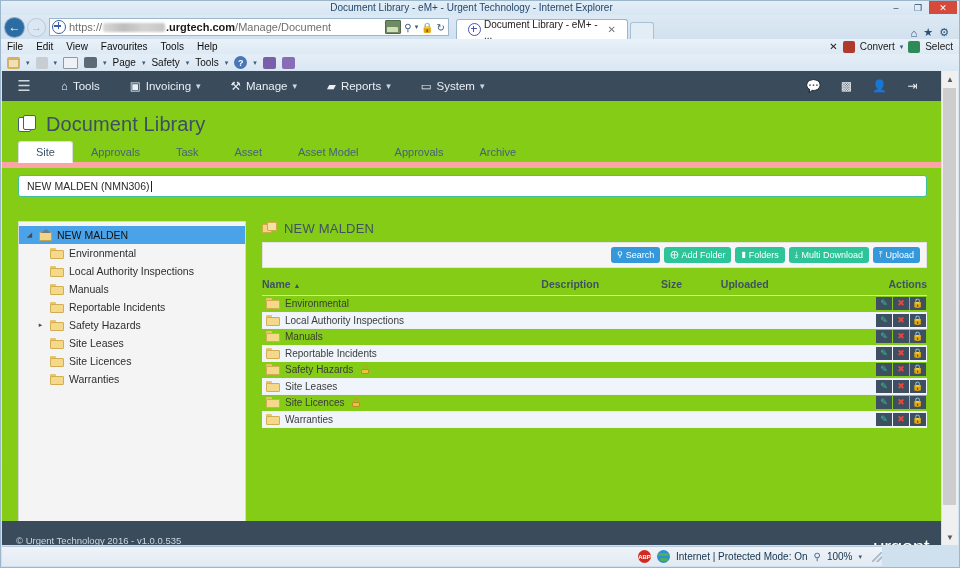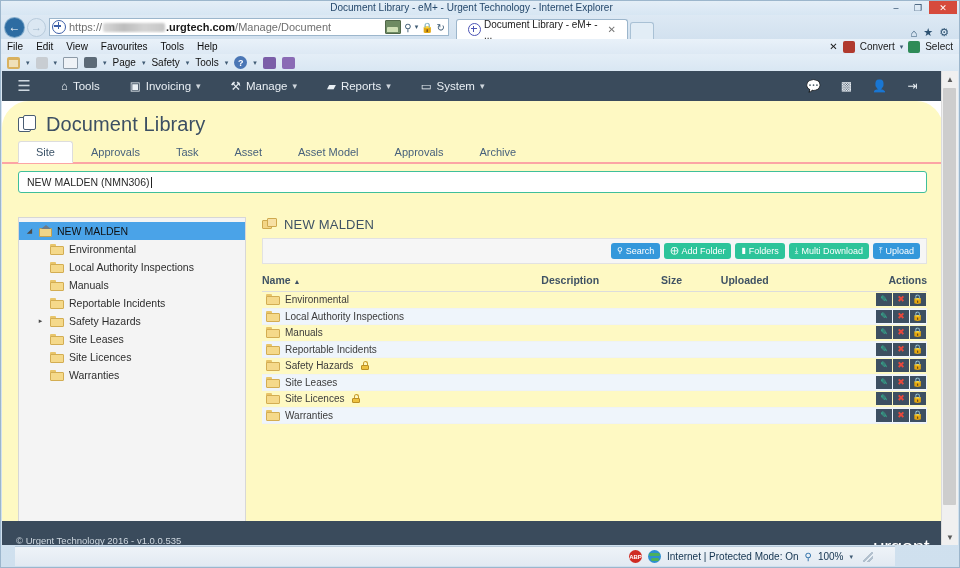--- a/index.html
+++ b/index.html
@@ -91,30 +91,30 @@
   #viewport{position:absolute;left:1px;top:70px;width:941px;height:474px;background:#fff;overflow:hidden;}
   
   .appnav{height:30px;background:#3a4b5c;display:flex;align-items:center;color:#e6edf3;font-size:11.5px;}
   .appnav .burger{width:44px;display:flex;align-items:center;justify-content:center;font-size:15px;color:#cfd8e0;}
   .navitem{display:flex;align-items:center;gap:5px;padding:0 15px;height:30px;color:#e9eff4;}
   .navitem .cb{font-size:9px;opacity:.85;}
   .appnav .right{margin-left:auto;display:flex;align-items:center;gap:0;padding-right:14px;}
   .appnav .right .ni{width:33px;display:flex;align-items:center;justify-content:center;font-size:12px;color:#e8eef3;}
 
   
-  .pagebody{position:relative;background:#fef9c3;height:444px;border-radius:27px;}
+  .pagebody{position:relative;background:#84cc16;height:444px;}
   .pagehead{display:flex;align-items:center;gap:9px;padding:12px 0 4px 16px;}
   .pagehead .ttl{font-size:20px;color:#3c4f63;font-weight:normal;letter-spacing:.1px;}
   .docs-ico{width:19px;height:19px;position:relative;flex:0 0 auto;}
   .docs-ico i{position:absolute;border:1.4px solid #4a5d72;border-radius:2px;background:#fff;display:block;}
   .docs-ico i.b{left:0;top:2px;width:11px;height:13px;}
   .docs-ico i.f{left:5px;top:0px;width:11px;height:13px;}
 
   
-  .apptabs{display:flex;align-items:flex-end;padding-left:16px;border-bottom:2px solid #fca5a5;height:22px;}
+  .apptabs{display:flex;align-items:flex-end;padding-left:16px;border-bottom:6px solid #fca5a5;height:22px;}
   .apptab{font-size:11px;color:#47617c;padding:4px 17px 4px;border:1px solid transparent;
     border-radius:3px 3px 0 0;position:relative;top:1px;}
   .apptab.active{background:#fff;border-color:#ddd;border-bottom-color:#fff;color:#3b5368;}
 
   .searchwrap{padding:7px 16px 16px 16px;}
   .searchbox{width:100%;height:22px;box-sizing:border-box;border:1px solid #3fbf9a;border-radius:3px;
     background:#fff;display:flex;align-items:center;padding:0 8px;font-size:10.5px;color:#2b2b2b;}
   .caretbar{display:inline-block;width:1px;height:11px;background:#222;margin-left:1px;}
 
   .panes{display:flex;padding:8px 16px 0 16px;gap:0;align-items:stretch;height:330px;box-sizing:border-box;}
@@ -173,21 +173,21 @@
   .appfooter .lg{margin-left:auto;font-size:21px;color:#fff;letter-spacing:-0.6px;position:relative;top:12px;}
 
   
   .pscroll{position:absolute;right:1px;top:70px;width:16px;height:474px;background:#f0f0f0;border-left:1px solid #dcdcdc;}
   .pscroll .ar{height:16px;display:flex;align-items:center;justify-content:center;font-size:8px;color:#5a5a5a;}
   .pscroll .th{position:absolute;left:1px;top:17px;width:13px;height:417px;background:#cdcdcd;border-radius:1px;}
 
   
   .statusbar{position:absolute;left:1px;bottom:1px;width:880px;height:20px;
     background:linear-gradient(#eef3f8,#e2eaf2);border-top:1px solid #b6c9da;
-    display:flex;align-items:center;box-sizing:border-box;padding:0 22px;margin-left:13px;}
+    display:flex;align-items:center;box-sizing:border-box;padding:0 0;}
   .sb-right{margin-left:auto;display:flex;align-items:center;gap:6px;font-size:10px;color:#13334f;}
   .abp{width:13px;height:13px;border-radius:50%;background:#cf2b22;color:#fff;font-size:6px;font-weight:bold;
     display:flex;align-items:center;justify-content:center;}
   .gl{width:13px;height:13px;border-radius:50%;background:#2d8fd1;position:relative;overflow:hidden;}
   .gl:before{content:"";position:absolute;left:1px;top:3px;width:11px;height:3px;background:#4cb05c;border-radius:2px;}
   .gl:after{content:"";position:absolute;left:3px;top:8px;width:8px;height:3px;background:#4cb05c;border-radius:2px;}
   .zoomico{font-size:10px;color:#2b6ea8;}
   .resize{width:10px;height:10px;margin-left:4px;opacity:.5;
     background:
       linear-gradient(135deg,transparent 45%,#7e94a8 45%,#7e94a8 58%,transparent 58%),

